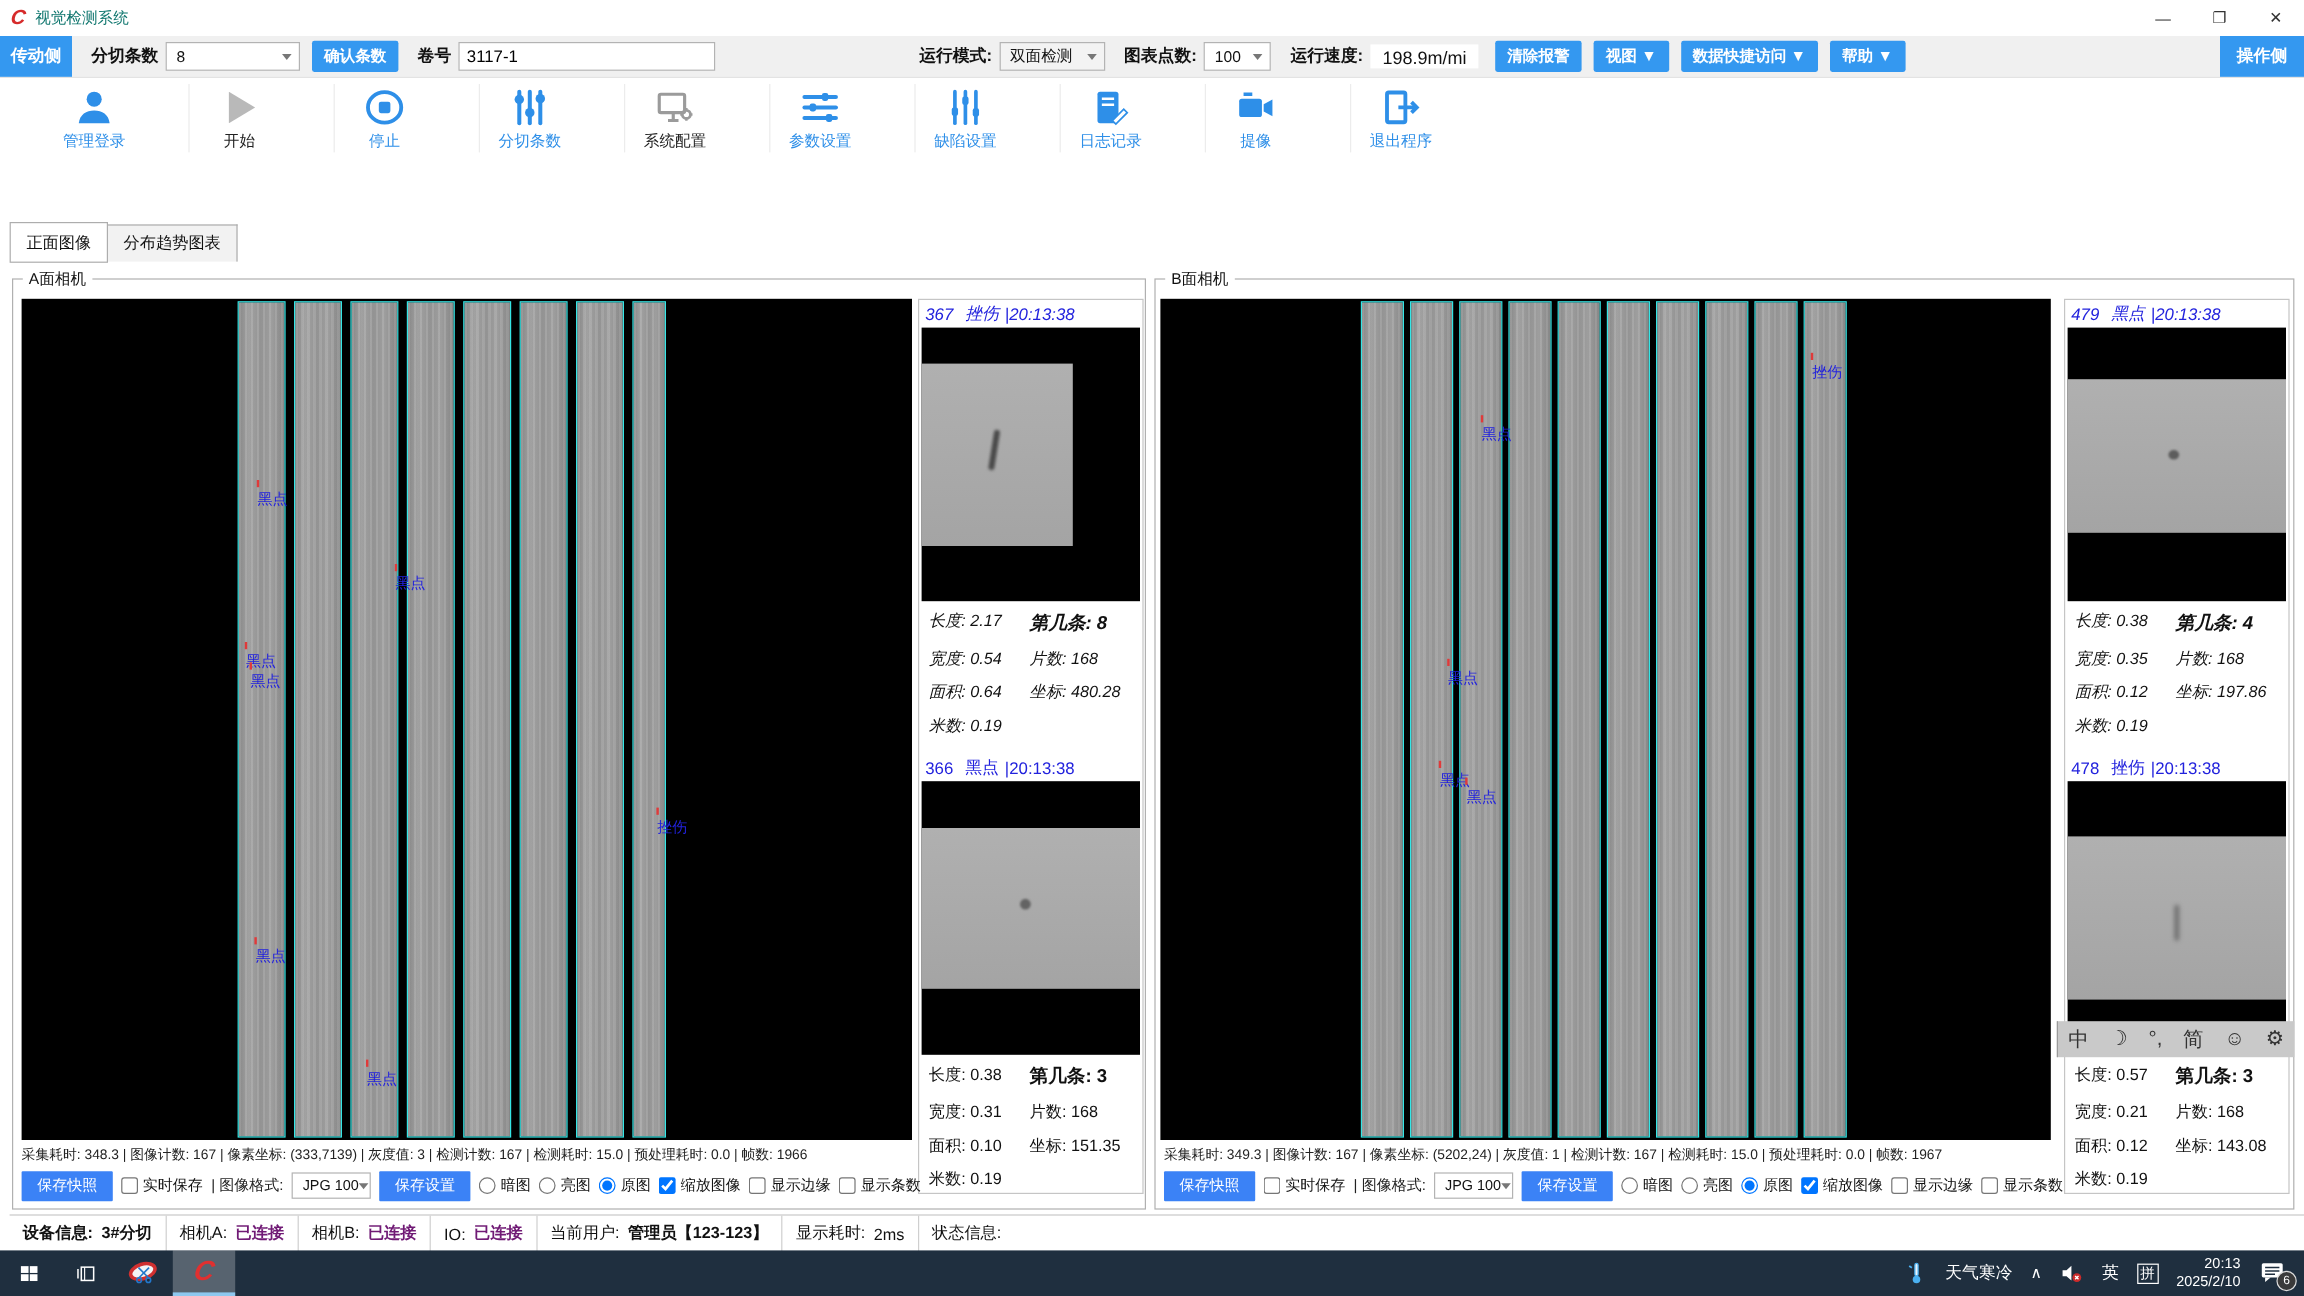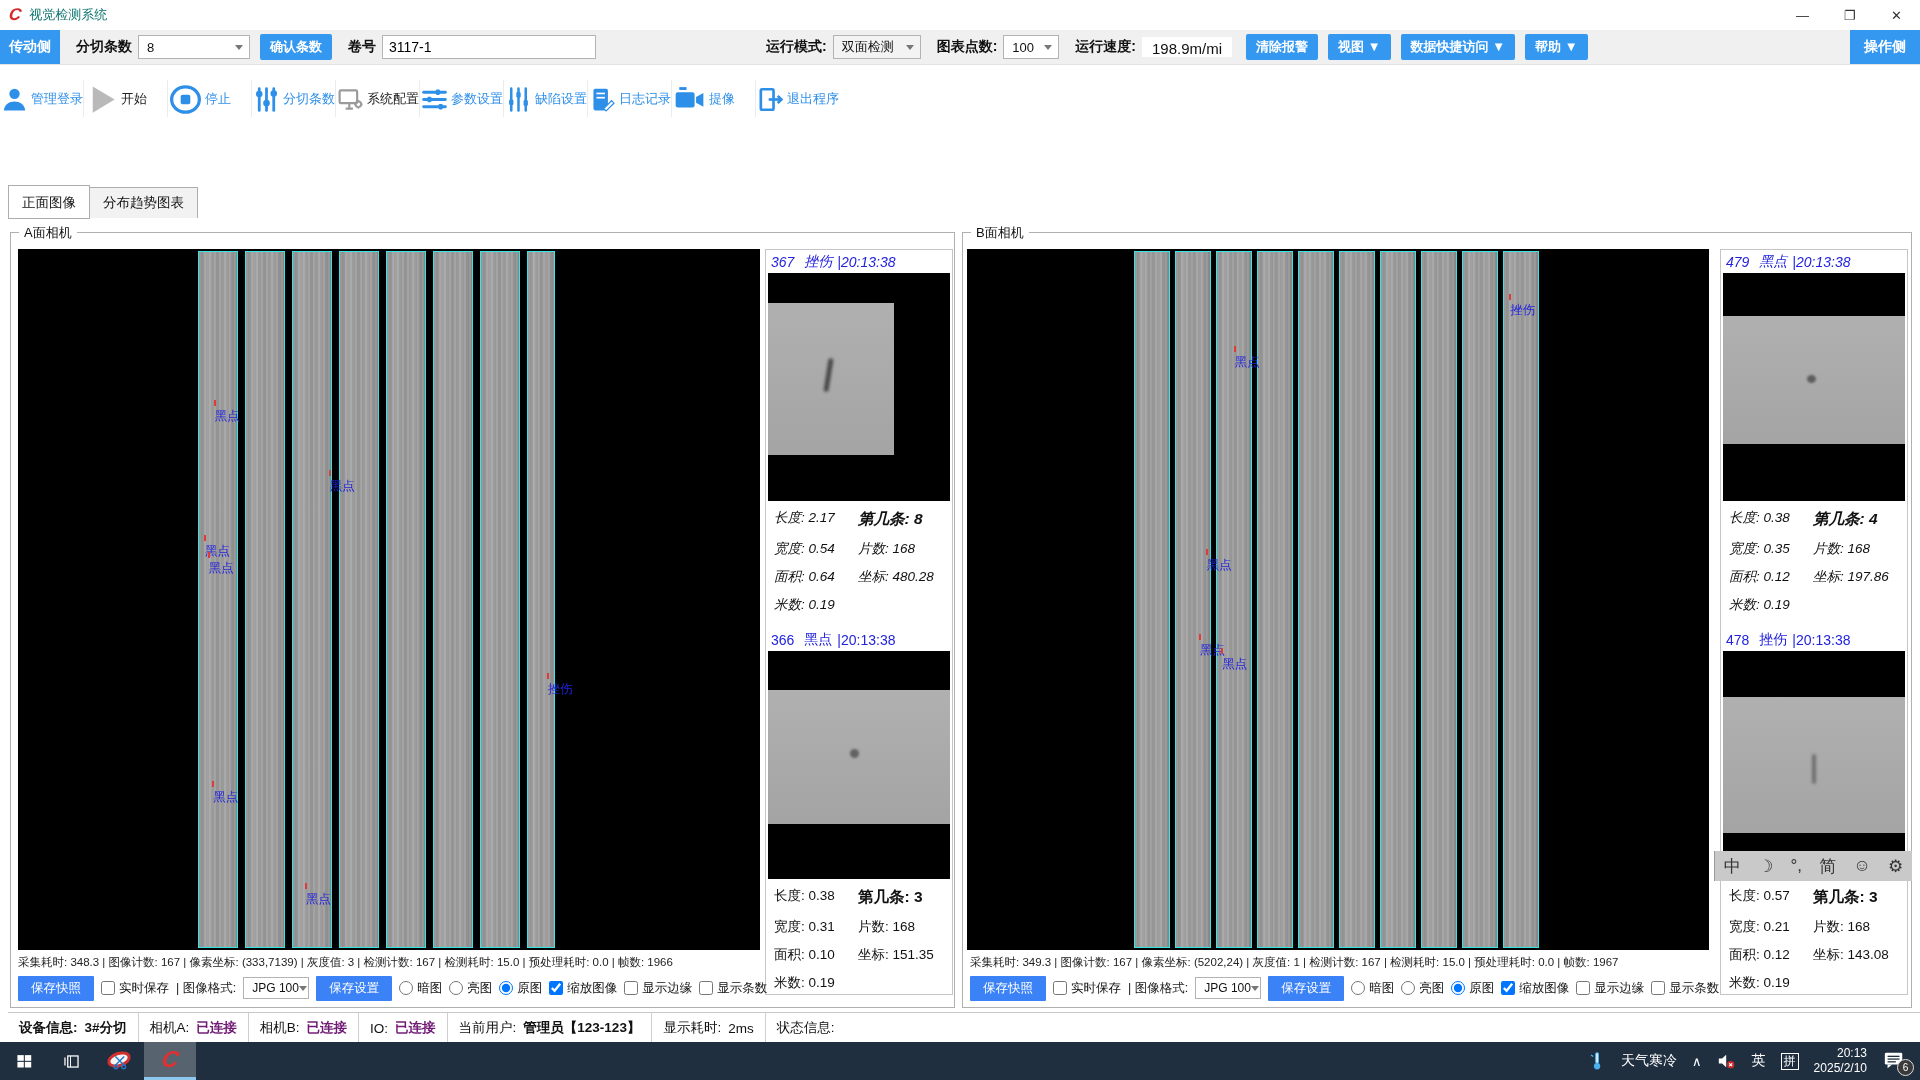--- a/index.html
+++ b/index.html
@@ -17,21 +17,21 @@
   .tb-side.right{margin-left:auto;padding:0 14px;}
   .tb-label{font-weight:bold;font-size:14px;color:#111;margin:0 6px 0 16px;white-space:nowrap;}
   .combo{background:#fff;border:1px solid #b3b3b3;height:24px;display:flex;align-items:center;padding:0 5px 0 8px;font-size:13px;box-sizing:border-box;}
   .combo .arrow{margin-left:auto;width:0;height:0;border-left:4px solid transparent;border-right:4px solid transparent;border-top:5px solid #777;padding-left:0;margin-right:1px;}
   .combo.gray{background:#f3f3f3;}
   .tb-btn{background:#3498f0;color:#fff;font-size:13px;font-weight:bold;height:26px;padding:0 10px;display:flex;align-items:center;margin-left:10px;border:none;border-radius:2px;white-space:nowrap;}
   .tb-input{height:22px;border:1px solid #b3b3b3;background:#fff;font-size:14px;padding:0 6px;width:200px;font-family:inherit;}
   .speed-box{background:#fff;height:20px;display:flex;align-items:flex-end;padding:0 10px;font-size:15px;}
   
   .ribbon{position:absolute;top:65px;left:0;right:0;height:66px;background:#fff;display:flex;align-items:center;}
-  .ribbon-item{width:83px;display:flex;flex-direction:row;align-items:center;gap:2px;padding-top:2px;}
+  .ribbon-item{width:83px;display:flex;flex-direction:column;align-items:center;gap:2px;padding-top:2px;margin-left:37px;}
   .ribbon-item + .ribbon-item{border-left:1px solid #ececec;}
   .ribbon-item svg{width:35px;height:35px;}
   .ribbon-label{font-size:13px;color:#2e8fe8;white-space:nowrap;}
   .ribbon-label.dark{color:#222;}
   
   .tabstrip{position:absolute;left:8px;right:7px;display:flex;align-items:flex-end;}
   .tabstrip.main{top:146px;height:32px;border-bottom:1px solid #9a9a9a;}
   .tabstrip.sub{top:188px;height:30px;border-bottom:none;right:auto;}
   .tab{padding:6px 13px;border:1px solid #9a9a9a;border-bottom:none;background:#f2f2f2;font-size:13.5px;white-space:nowrap;cursor:default;}
   .tab + .tab{border-left:none;}

